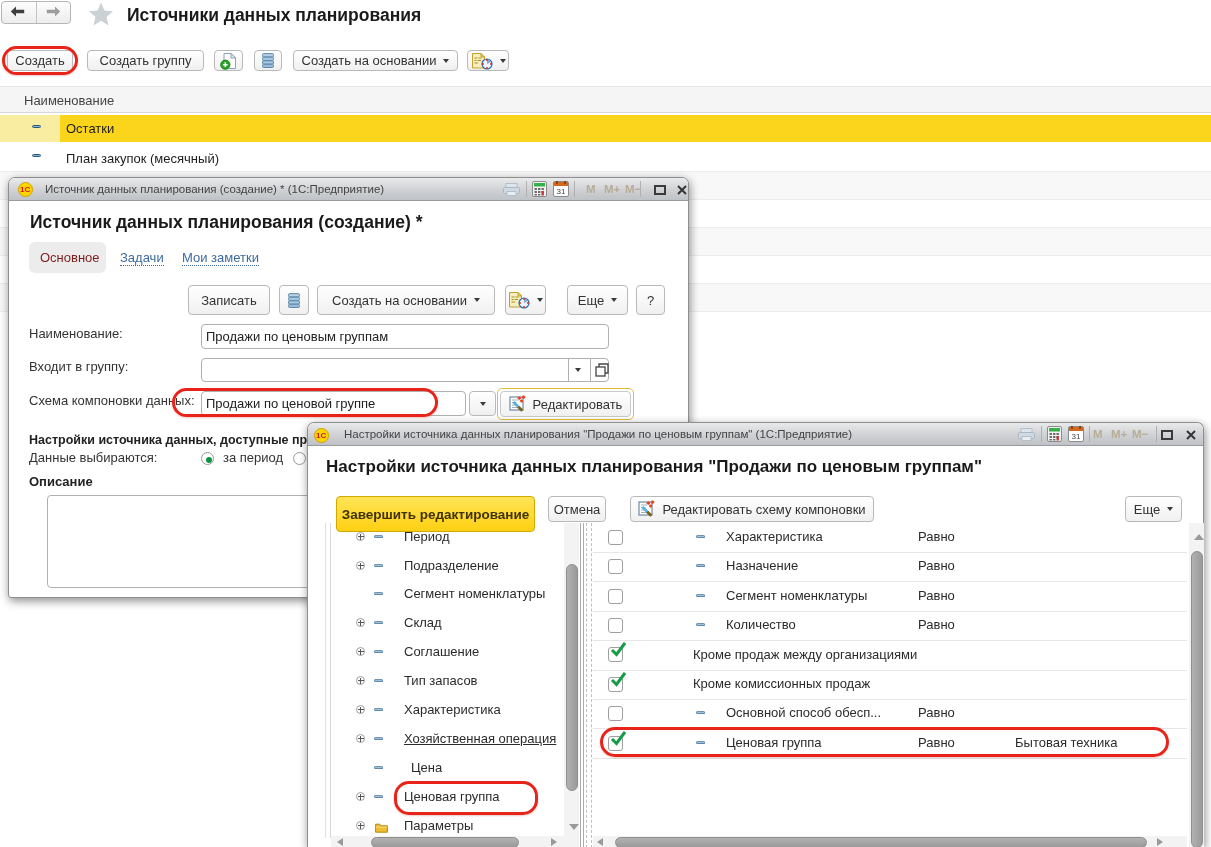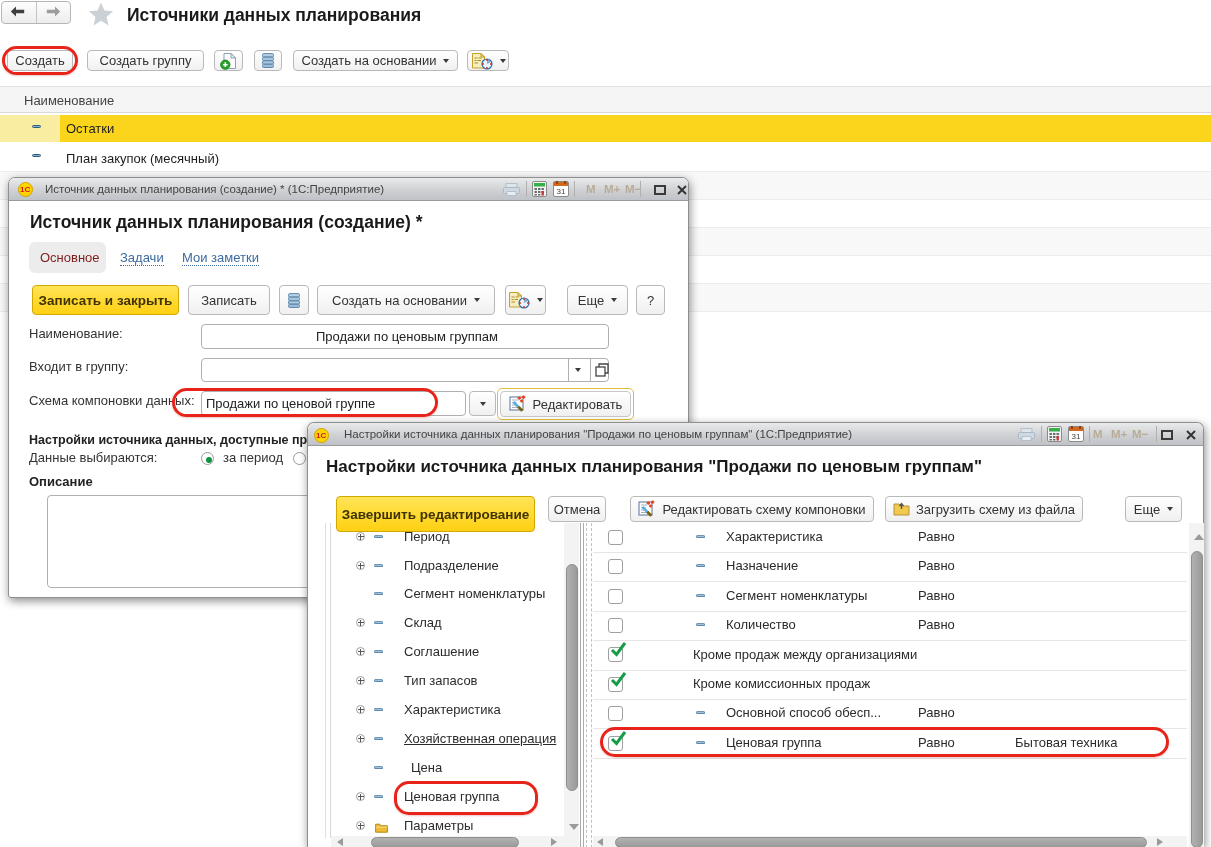--- a/index.html
+++ b/index.html
@@ -141,21 +141,20 @@
       <path d="M1 1 L9 9 M9 1 L1 9" stroke="#333" stroke-width="1.9"></path>
     </svg>
 
   <div class="abs" style="left:21px; top:34px; font-size:17.5px; font-weight:bold; color:#1a1a1a;">Источник данных планирования (создание) *</div>
 
   <div class="abs" style="left:20px; top:64px; width:77px; height:31px; background:#ececec; border-radius:6px;"></div>
   <div class="abs" style="left:31px; top:72px; font-size:13px; color:#7f1d1d;">Основное</div>
   <div class="abs" style="left:111px; top:72px; font-size:13px; color:#3d6a9e; border-bottom:1px dotted #3d6a9e;">Задачи</div>
   <div class="abs" style="left:173px; top:72px; font-size:13px; color:#3d6a9e; border-bottom:1px dotted #3d6a9e;">Мои заметки</div>
 
-  <div class="btn ybtn" style="left:23px; top:107px; width:147px; height:30px;">Записать и закрыть</div>
   <div class="btn" style="left:179px; top:107px; width:82px; height:30px;">Записать</div>
   <div class="btn" style="left:270px; top:107px; width:30px; height:30px;">
     <svg width="12" height="15" viewBox="0 0 12 15">
         <g stroke="#5f89ad">
           <rect x="0.5" y="0.6" width="11" height="3.3" rx="1.2" fill="#b7d0e4"></rect>
           <rect x="0.5" y="4.2" width="11" height="3.3" rx="1.2" fill="#a8c6dd"></rect>
           <rect x="0.5" y="7.8" width="11" height="3.3" rx="1.2" fill="#a8c6dd"></rect>
           <rect x="0.5" y="11.3" width="11" height="3.2" rx="1.2" fill="#9cbcd6"></rect>
         </g>
       </svg>
@@ -174,21 +173,21 @@
           <circle cx="16" cy="16" r="0.9"></circle>
           <circle cx="12" cy="12" r="0.9"></circle>
         </g>
       </svg>
     <span class="caret"></span>
   </div>
   <div class="btn" style="left:558px; top:107px; width:61px; height:30px;">Еще<span class="caret"></span></div>
   <div class="btn" style="left:627px; top:107px; width:29px; height:30px;">?</div>
 
   <div class="lbl" style="left:20px; top:148px;">Наименование:</div>
-  <div class="inp" style="left:192px; top:146px; width:408px; height:25px; line-height:23px; padding-left:4px;text-align:center;">Продажи по ценовым группам</div>
+  <div class="inp" style="left:192px; top:146px; width:408px; height:25px; line-height:23px; padding-left:4px;">Продажи по ценовым группам</div>
 
   <div class="lbl" style="left:20px; top:181px;">Входит в группу:</div>
   <div class="inp" style="left:192px; top:180px; width:408px; height:24px;"></div>
   <div class="abs" style="left:559px; top:180px; width:1px; height:24px; background:#b0b0b0;"></div>
   <div class="abs" style="left:581px; top:180px; width:1px; height:24px; background:#b0b0b0;"></div>
   <div class="abs" style="left:566px; top:190px; width:0; height:0; border-left:3.5px solid transparent; border-right:3.5px solid transparent; border-top:4.5px solid #3a3a3a;"></div>
   <svg class="abs" style="left:586px; top:185px;" width="14" height="14" viewBox="0 0 14 14">
       <rect x="1" y="4" width="9" height="9" fill="none" stroke="#444" stroke-width="1.3"></rect>
       <path d="M4 4 V1 H13 V10 H10" fill="none" stroke="#444" stroke-width="1.3"></path>
     </svg>
@@ -280,27 +279,20 @@
         <path d="M3 5 h6 M3 7.5 h4.5 M3 10 h5 M3 12.5 h7" stroke="#9fb0c0" stroke-width="1"></path>
         <path d="M4.5 7 L9.3 11.8" stroke="#55aee8" stroke-width="2.6"></path>
         <path d="M9.2 11.7 L13.3 15.8" stroke="#7a6015" stroke-width="2.9"></path>
         <g stroke="#e8431f" stroke-width="1.7" fill="none">
           <path d="M10.3 1.4 v3.4 M8.6 3.1 h3.4"></path>
           <path d="M14.6 0.4 v3.4 M12.9 2.1 h3.4"></path>
           <path d="M12.6 4.4 v3 M11.1 5.9 h3"></path>
         </g>
       </svg>
     Редактировать схему компоновки
-  </div>
-  <div class="btn" style="left:577px; top:73px; width:198px; height:26px;">
-    <svg width="17" height="16" viewBox="0 0 17 16" style="margin-right:6px;">
-        <path d="M1 3 h5 l1.5 2 H16 v9 H1 z" fill="#f3c84e" stroke="#b8923a"></path>
-        <path d="M8.5 8 v-5 M6.5 5 l2-2.5 2 2.5" stroke="#555" stroke-width="1.4" fill="none"></path>
-      </svg>
-    Загрузить схему из файла
   </div>
   <div class="btn" style="left:817px; top:73px; width:57px; height:26px;">Еще<span class="caret"></span></div>
 
   <div class="abs" style="left:17px; top:100px; width:1px; height:315px; background:#e0e0e0;"></div>
   <div class="abs" style="left:22px; top:100px; width:1px; height:315px; background:#d8d8d8;"></div>
   <div id="tree">
     <div class="plusc" style="left:48px; top:109px;"></div>
       <div class="dash" style="left:66px; top:112px;"></div>
       <div class="treetxt" style="left:96px; top:106px;">Период</div>
     <div class="plusc" style="left:48px; top:138px;"></div>

